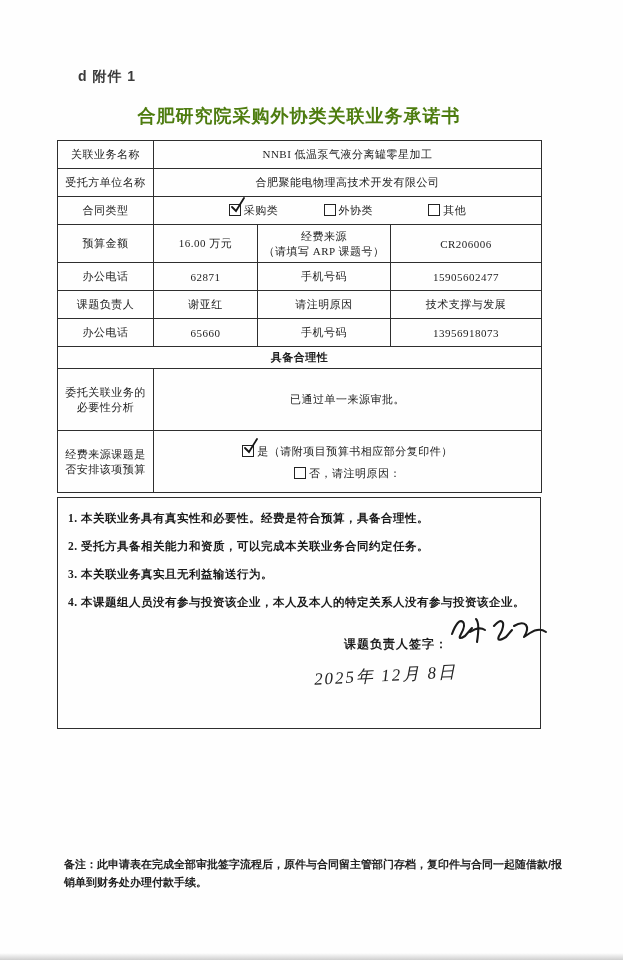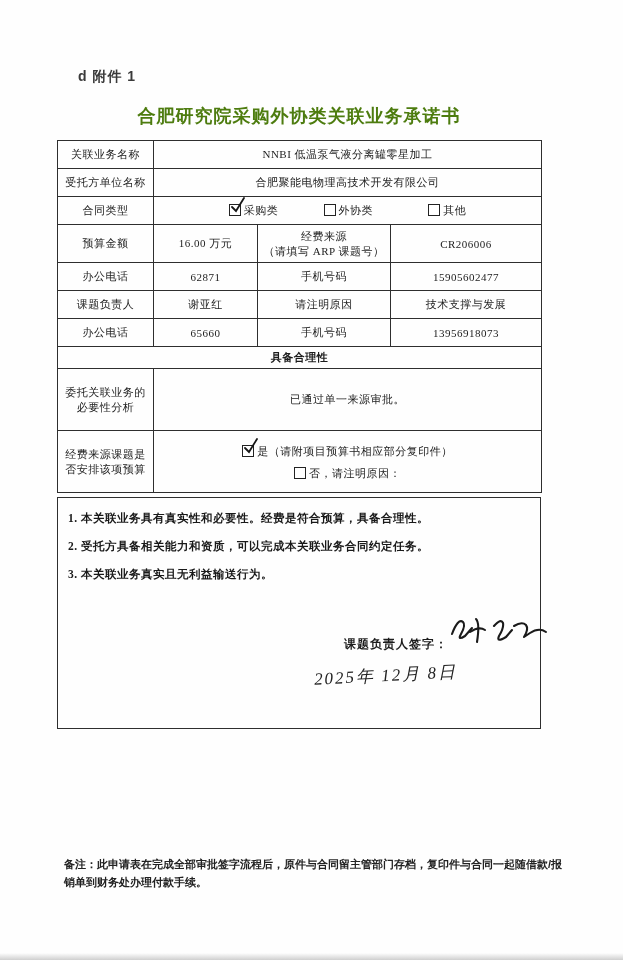--- a/index.html
+++ b/index.html
@@ -186,20 +186,21 @@
         </td>
       </tr>
     </tbody>
       </table>
 
 
     <div class="promise-box">
       <div class="promise-line">1. 本关联业务具有真实性和必要性。经费是符合预算，具备合理性。</div>
       <div class="promise-line">2. 受托方具备相关能力和资质，可以完成本关联业务合同约定任务。</div>
       <div class="promise-line">3. 本关联业务真实且无利益输送行为。</div>
+      <div class="promise-line">4. 本课题组人员没有参与投资该企业，本人及本人的特定关系人没有参与投资该企业。</div>
 
       <div class="sig-label">课题负责人签字：</div>
 
       <svg class="sig-scribble" width="106" height="46" viewBox="0 0 106 46">
         <g stroke="#1a1a1a" stroke-width="2.1" fill="none" stroke-linecap="round" stroke-linejoin="round">
           <path d="M6 24 Q12 8 17 12 Q20 15 15 24 Q11 31 19 26 L26 18"></path>
           <path d="M30 9 Q34 13 31 32"></path>
           <path d="M24 22 Q33 16 39 20"></path>
           <path d="M48 16 Q55 8 57 13 Q58 18 53 26 Q50 33 60 27 L66 20"></path>
           <path d="M68 16 Q76 11 80 15 Q83 19 78 27 L84 23 Q93 17 100 22"></path>

